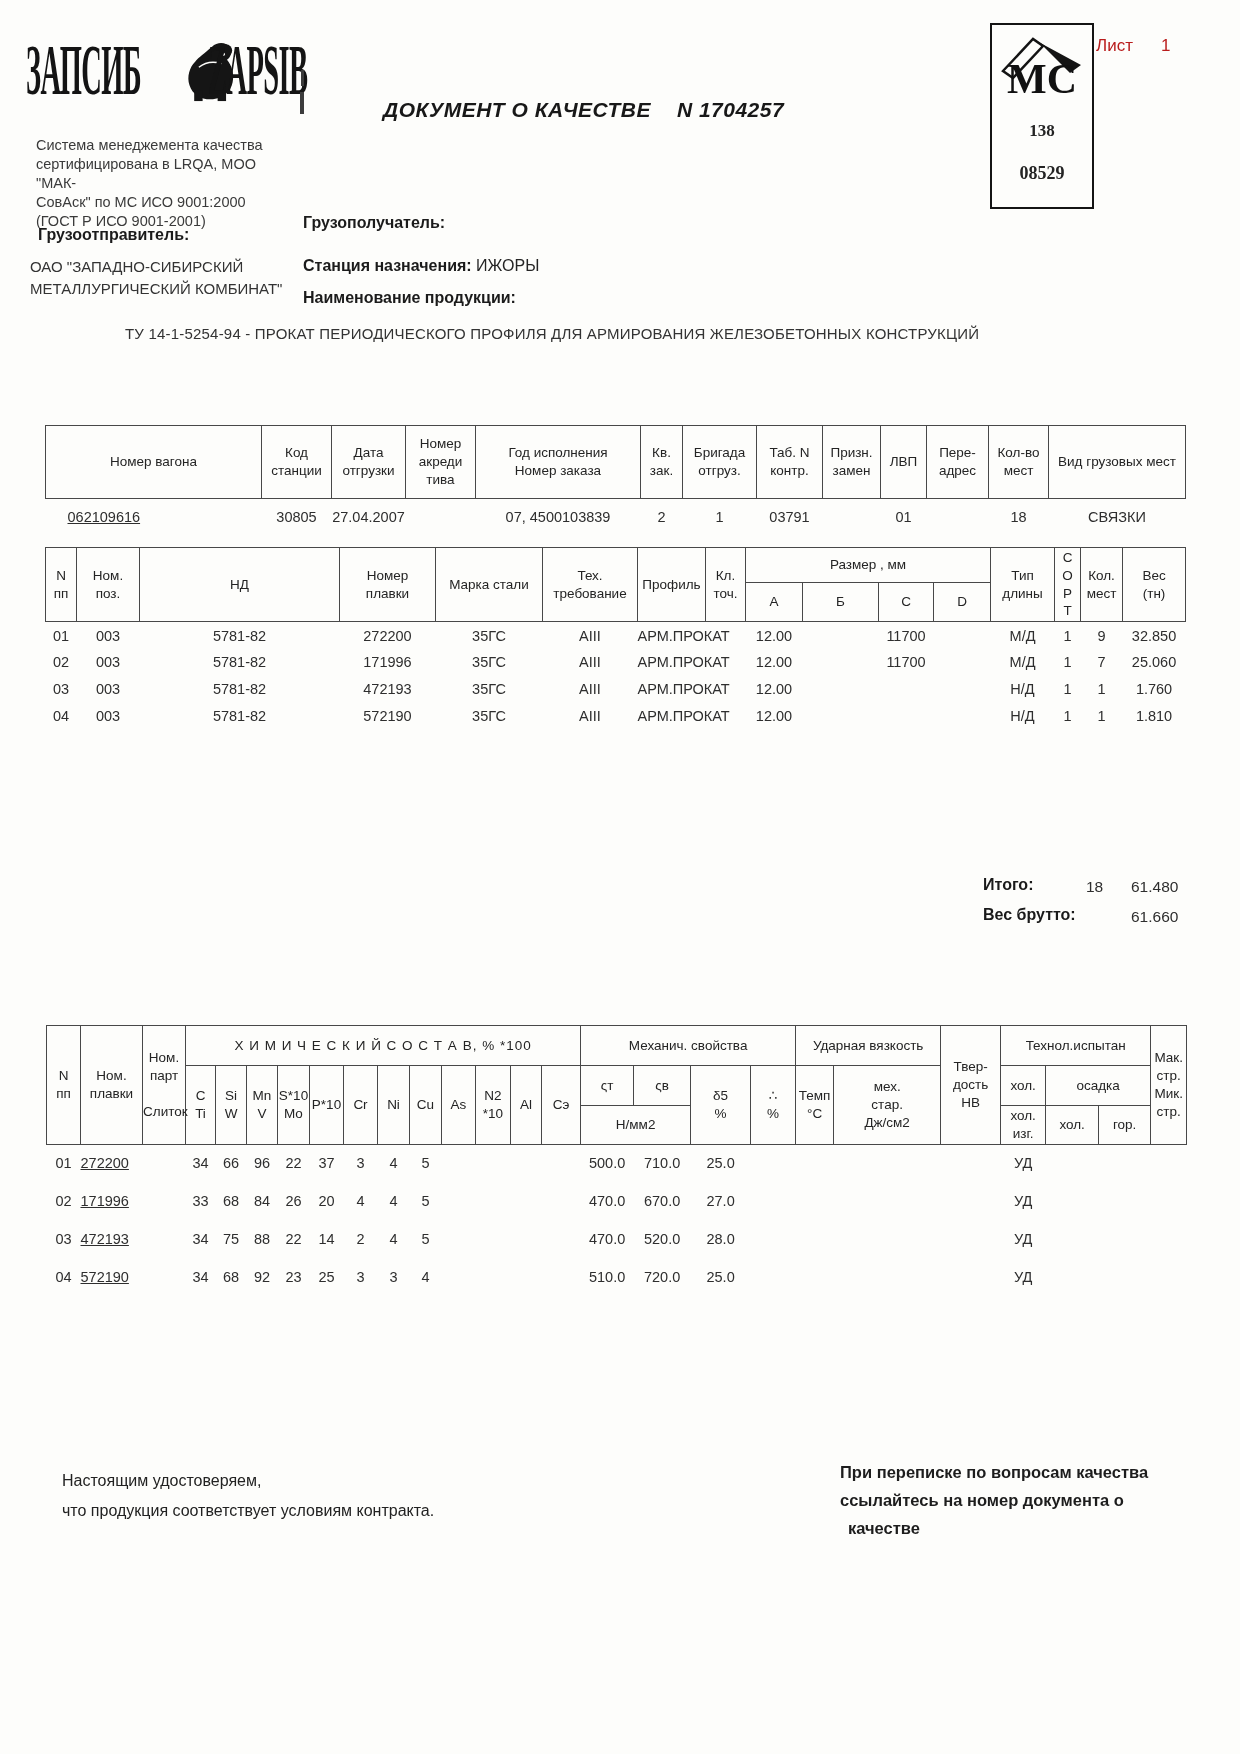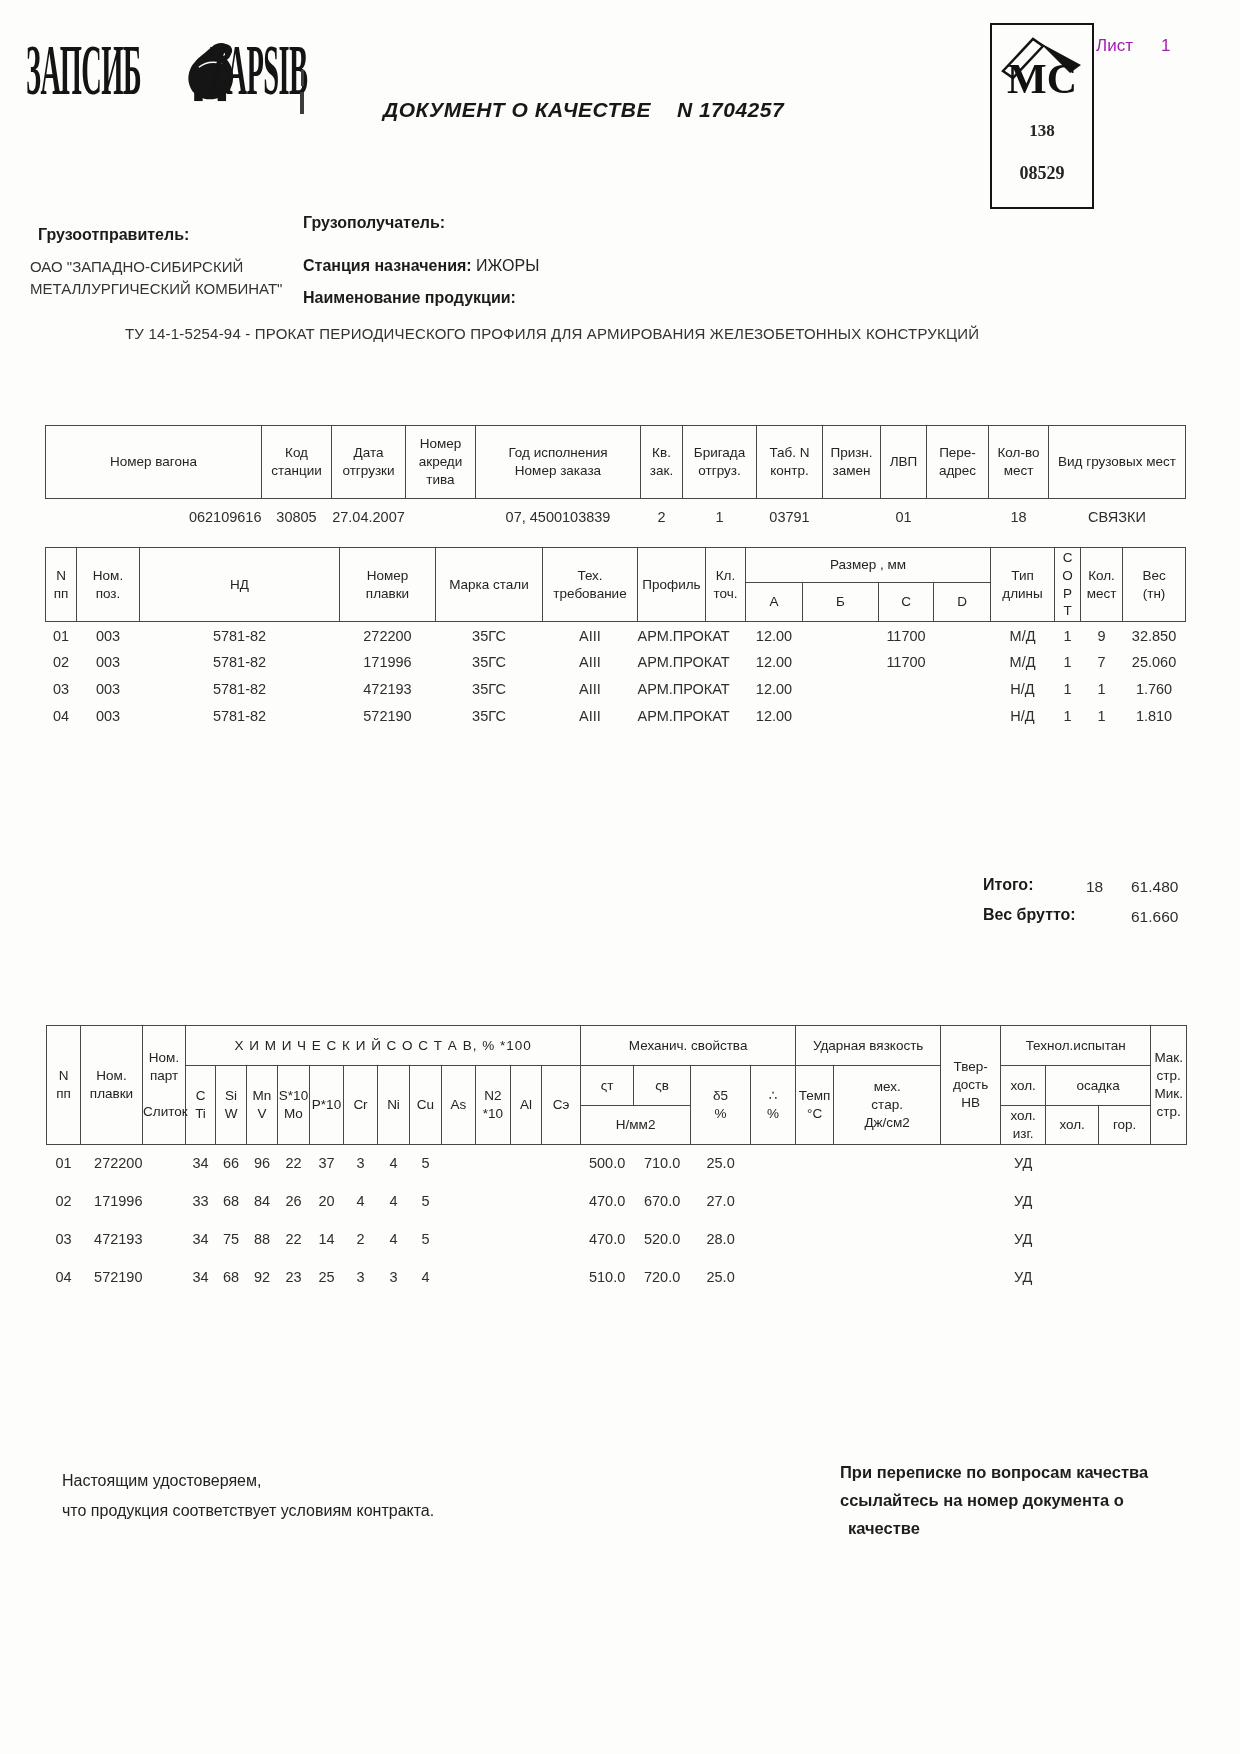--- a/index.html
+++ b/index.html
@@ -15,21 +15,21 @@
   .cert{left:36px;top:136px;width:250px;font-size:14.5px;line-height:19px;color:#3a3a3a;}
   .lbl-bold{font-weight:bold;font-size:16px;color:#1b1b1b;}
   .shipper-lbl{left:38px;top:226px;}
   .shipper{left:30px;top:256px;font-size:15px;line-height:22px;color:#333;}
   .doc-title{left:383px;top:98px;font-weight:bold;font-size:21px;color:#181818;letter-spacing:.5px;font-style:italic;}
   .doc-title .num{margin-left:26px;}
   .consignee-lbl{left:303px;top:214px;}
   .dest{left:303px;top:257px;font-size:16px;}
   .prod-lbl{left:303px;top:289px;}
   .prod-line{left:125px;top:325px;font-size:15px;color:#333;white-space:nowrap;letter-spacing:.2px;}
-  .sheet{left:1096px;top:36px;font-size:17px;color:#a21caf;}
+  .sheet{left:1096px;top:36px;font-size:17px;color:#b91c1c;}
   .sheet .no{margin-left:28px;}
 
   
   .stamp{left:990px;top:23px;width:100px;height:182px;border:2.5px solid #141414;}
   .stamp svg{position:absolute;left:7px;top:8px;}
   .ms-letters{position:absolute;top:30px;left:0;right:0;text-align:center;
               font-family:"Liberation Serif",serif;font-weight:bold;font-size:42px;color:#111;}
   .stamp-n1{position:absolute;top:96px;left:0;right:0;text-align:center;
             font-family:"Liberation Serif",serif;font-weight:bold;font-size:17px;}
   .stamp-n2{position:absolute;top:138px;left:0;right:0;text-align:center;
@@ -37,21 +37,21 @@
 
   
   .artifact{background:#3c3c3c;}
 
   
   table.tbl{position:absolute;border-collapse:collapse;table-layout:fixed;}
   .tbl th{border:1.6px solid #484848;font-weight:normal;text-align:center;vertical-align:middle;
           white-space:pre-line;padding:1px 0;color:#242424;font-size:13.5px;line-height:1.32;}
   .tbl td{border:none;text-align:center;vertical-align:middle;white-space:pre;
           color:#2e2e2e;font-size:14.5px;padding:0;}
-  .tbl .left{text-align:right;}
+  .tbl .left{text-align:left;text-decoration:underline;}
   .dim{font-size:13px;color:#4e4e4e;}
   .small{font-size:13.5px;}
   .sort-v{font-size:9.5px;line-height:1.05;}
   .stack{line-height:2.1;}
   .stack3{line-height:1.5;}
   .band{letter-spacing:1px;}
   .mak{font-size:11.5px;line-height:1.3;}
 
   
   .totals-lbl{font-weight:bold;font-size:16px;color:#1a1a1a;}
@@ -76,20 +76,26 @@
         <circle cx="47" cy="12" r="6.5" fill="#151515"></circle>
         <rect x="13" y="55" width="9" height="11" fill="#151515"></rect>
         <rect x="38" y="55" width="9" height="11" fill="#151515"></rect>
         <circle cx="44" cy="16" r="1.8" fill="#fdfdfb"></circle>
         <path d="M18 30 q10 -8 24 -4" stroke="#fdfdfb" stroke-width="1.5" fill="none"></path>
       </svg>
     </span>
     <span class="logo-word">ZAPSIB</span>
   </div>
 
+  <div class="abs cert">
+    <div>Система  менеджемента   качества</div>
+    <div>сертифицирована в LRQA, МОО "МАК-</div>
+    <div>СовАск"  по  МС  ИСО   9001:2000</div>
+    <div>(ГОСТ Р ИСО 9001-2001)</div>
+  </div>
 
   <div class="abs doc-title">
     <span>ДОКУМЕНТ О КАЧЕСТВЕ</span><span class="num">N 1704257</span>
   </div>
 
   <div class="abs artifact" style="left:301px;top:70px;width:3px;height:16px;"></div>
   <div class="abs artifact" style="left:300px;top:92px;width:4px;height:22px;"></div>
 
   <div class="abs stamp">
     <svg width="86" height="46" viewBox="0 0 84 46">

